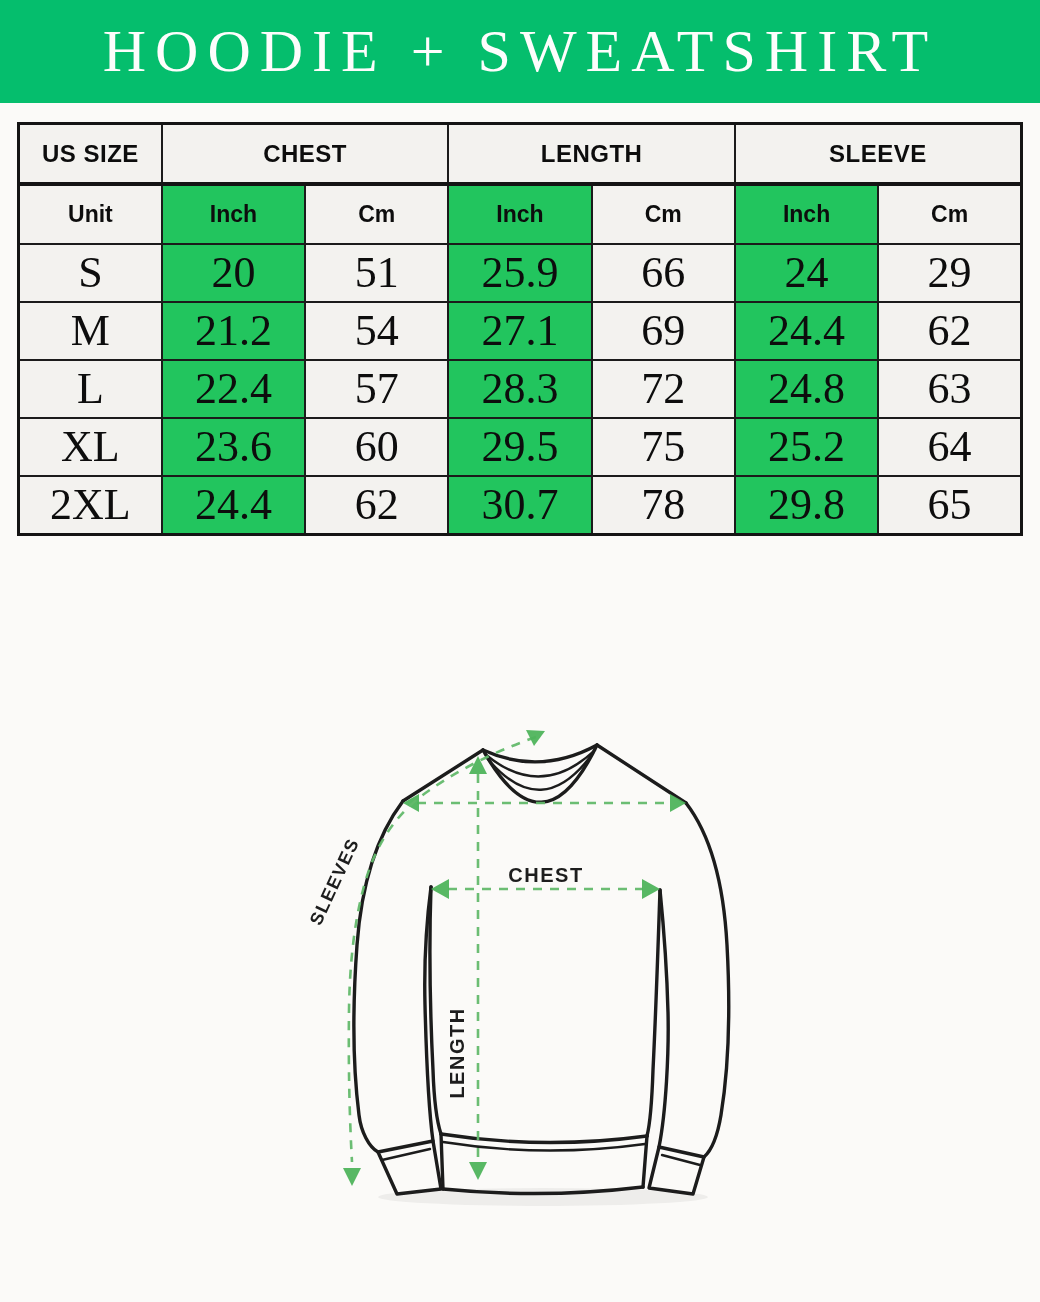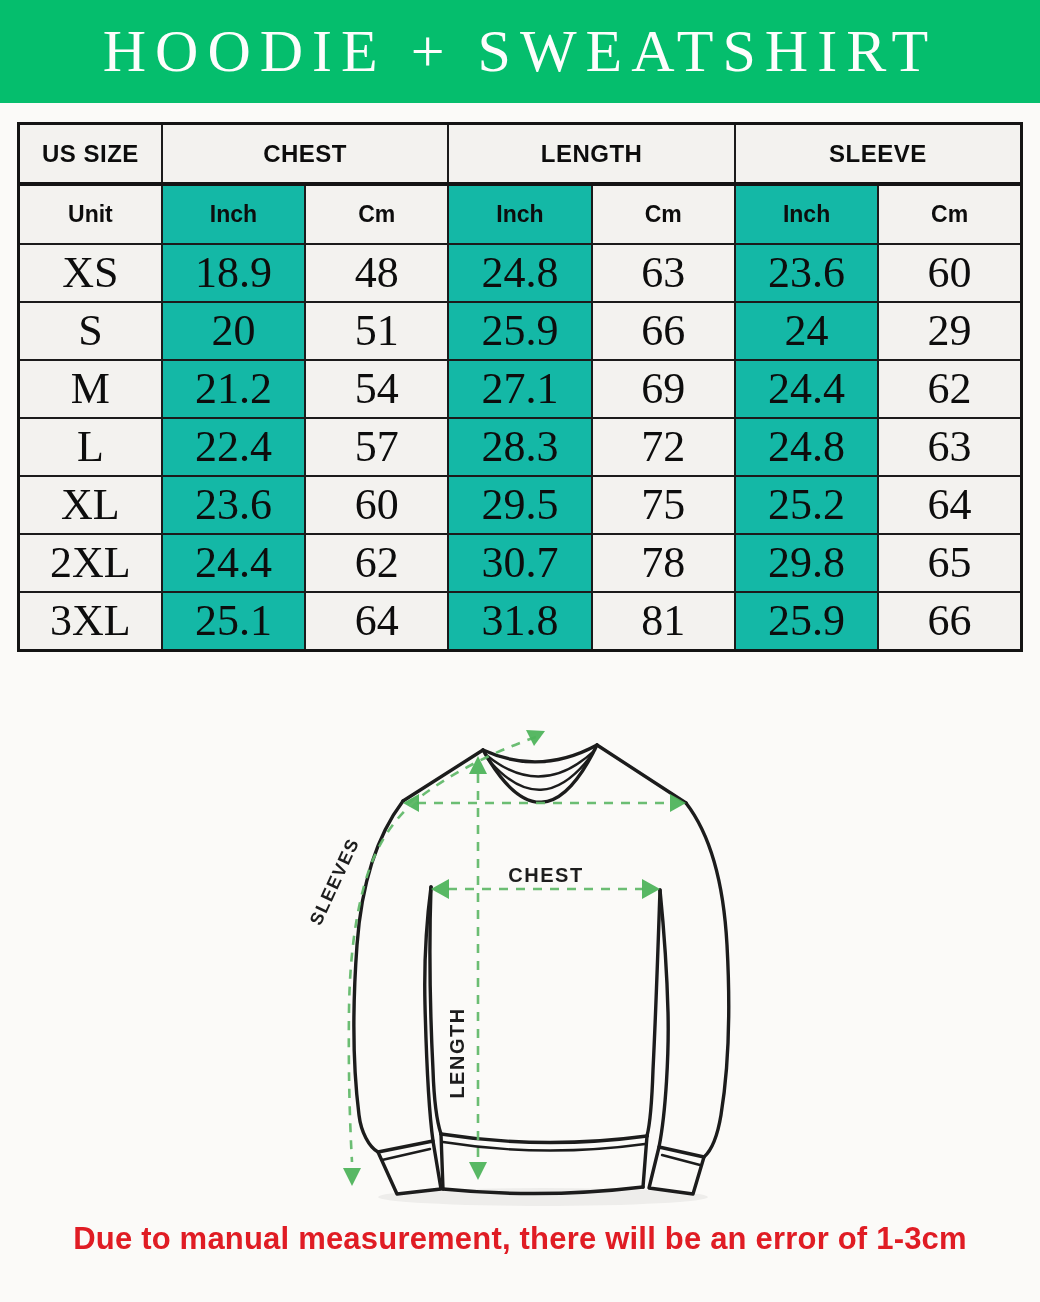--- a/index.html
+++ b/index.html
@@ -25,21 +25,21 @@
   }
   table.size th,table.size td{
     border:2.5px solid #1b1b1b;text-align:center;vertical-align:middle;
     color:#0d0d0d;padding:0;overflow:hidden;
   }
   thead tr.group-row th{height:57px;font-size:24px;font-weight:bold;background:#f3f2ef;letter-spacing:.5px;}
   thead tr.group-row th{border-bottom:4px solid #141414;margin-left:26px;}
   thead tr.unit-row th{height:57px;font-size:23px;font-weight:bold;}
   tbody td{font-family:"Liberation Serif",serif;font-size:44px;height:56px;line-height:1;}
   .cell-alt{background:#f3f2ef}
-  .cell-white{background:#14b8a6}
+  .cell-white{background:#22c55e}
   
   svg.diagram{position:absolute;left:280px;top:690px;width:520px;height:530px;}
   .outline{fill:none;stroke:#1c1c1c;stroke-width:3.4;stroke-linecap:round;stroke-linejoin:round}
   .outline-thin{fill:none;stroke:#1c1c1c;stroke-width:2.4;stroke-linecap:round}
   .measure{fill:none;stroke:#63b96b;stroke-width:2.6;stroke-dasharray:9 8;opacity:.95}
   .arrow{fill:#4fb45c;stroke:none;opacity:.95}
   .diag-label{font-family:"Liberation Sans",sans-serif;font-weight:bold;fill:#1d1d1d;letter-spacing:1.5px}
   
   .disclaimer{
     position:absolute;left:0;top:1221px;width:1040px;text-align:center;
@@ -67,29 +67,20 @@
         <th class="cell-alt">Unit</th>
         <th class="cell-white">Inch</th>
         <th class="cell-alt">Cm</th>
         <th class="cell-white">Inch</th>
         <th class="cell-alt">Cm</th>
         <th class="cell-white">Inch</th>
         <th class="cell-alt">Cm</th>
       </tr>
     </thead>
     <tbody>
-        <tr>
-          <td class="cell-alt">XS</td>
-          <td class="cell-white">18.9</td>
-          <td class="cell-alt">48</td>
-          <td class="cell-white">24.8</td>
-          <td class="cell-alt">63</td>
-          <td class="cell-white">23.6</td>
-          <td class="cell-alt">60</td>
-        </tr>
         <tr>
           <td class="cell-alt">S</td>
           <td class="cell-white">20</td>
           <td class="cell-alt">51</td>
           <td class="cell-white">25.9</td>
           <td class="cell-alt">66</td>
           <td class="cell-white">24</td>
           <td class="cell-alt">29</td>
         </tr>
         <tr>
@@ -120,29 +111,20 @@
           <td class="cell-alt">64</td>
         </tr>
         <tr>
           <td class="cell-alt">2XL</td>
           <td class="cell-white">24.4</td>
           <td class="cell-alt">62</td>
           <td class="cell-white">30.7</td>
           <td class="cell-alt">78</td>
           <td class="cell-white">29.8</td>
           <td class="cell-alt">65</td>
-        </tr>
-        <tr>
-          <td class="cell-alt">3XL</td>
-          <td class="cell-white">25.1</td>
-          <td class="cell-alt">64</td>
-          <td class="cell-white">31.8</td>
-          <td class="cell-alt">81</td>
-          <td class="cell-white">25.9</td>
-          <td class="cell-alt">66</td>
         </tr>
       </tbody>
   </table>
 
   <svg class="diagram" viewBox="280 690 520 530" xmlns="http://www.w3.org/2000/svg">
 
     <ellipse cx="543" cy="1197" rx="165" ry="9" fill="#000" opacity="0.05"></ellipse>
 
     <g>
       <path class="outline" d="M483,750 Q540,776 597,745"></path>
@@ -200,15 +182,14 @@
     </g>
 
     <g>
       <path class="measure" d="M536,737 Q470,760 420,797 Q378,830 363,890 Q350,940 349,1010 Q348,1090 352,1162"></path>
       <polygon class="arrow" points="545,731 534,746 526,730"></polygon>
       <polygon class="arrow" points="352,1186 343,1168 361,1168"></polygon>
       <text class="diag-label" font-size="18" text-anchor="middle" transform="translate(340,884) rotate(-65)">SLEEVES</text>
     </g>
   </svg>
 
-  <div class="disclaimer">Due to manual measurement, there will be an error of 1-3cm</div>
 
 </div>
 
 </body></html>

